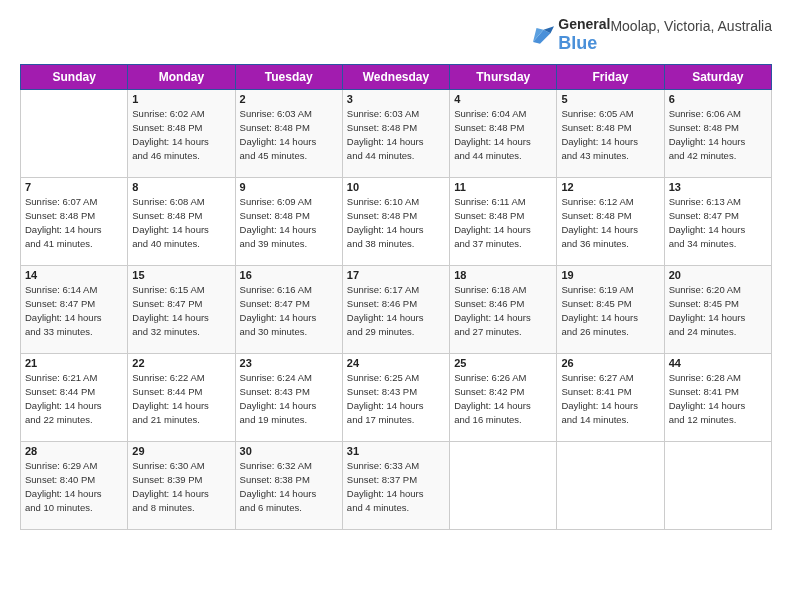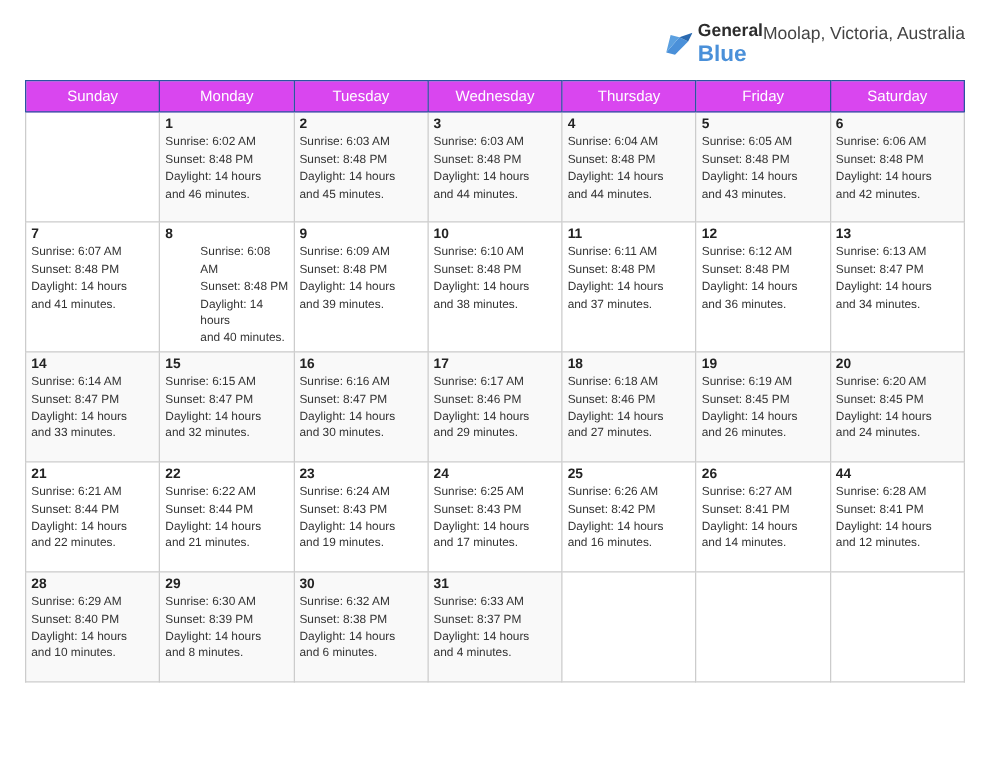--- a/index.html
+++ b/index.html
@@ -46,24 +46,24 @@
       font-size: 14px;
       color: #444;
       margin-top: 2px;
     }
     .calendar-table {
       width: 100%;
       border-collapse: collapse;
       flex: 1;
     }
     .calendar-table thead tr th {
-      background-color: #d946ef;
+      background-color: #a21caf;
       color: #fff;
       font-size: 12px;
-      font-weight: normal;
+      font-weight: bold;
       padding: 5px 4px;
       text-align: center;
       border: 1px solid #2a55a0;
     }
     .calendar-table tbody tr td {
       border: 1px solid #ccc;
       vertical-align: top;
       padding: 3px 4px;
       font-size: 10px;
       color: #222;
@@ -175,21 +175,21 @@
         <tr>
           <td>
             <span class="day-number">7</span>
             <div class="day-info" style="white-space: pre-line;">Sunrise: 6:07 AM
 Sunset: 8:48 PM
 Daylight: 14 hours
 and 41 minutes.</div>
           </td>
           <td>
             <span class="day-number">8</span>
-            <div class="day-info" style="white-space: pre-line; margin-left: 28px;">Sunrise: 6:08 AM
+            <div class="day-info" style="white-space: pre-line;">Sunrise: 6:08 AM
 Sunset: 8:48 PM
 Daylight: 14 hours
 and 40 minutes.</div>
           </td>
           <td>
             <span class="day-number">9</span>
             <div class="day-info" style="white-space: pre-line;">Sunrise: 6:09 AM
 Sunset: 8:48 PM
 Daylight: 14 hours
 and 39 minutes.</div>

